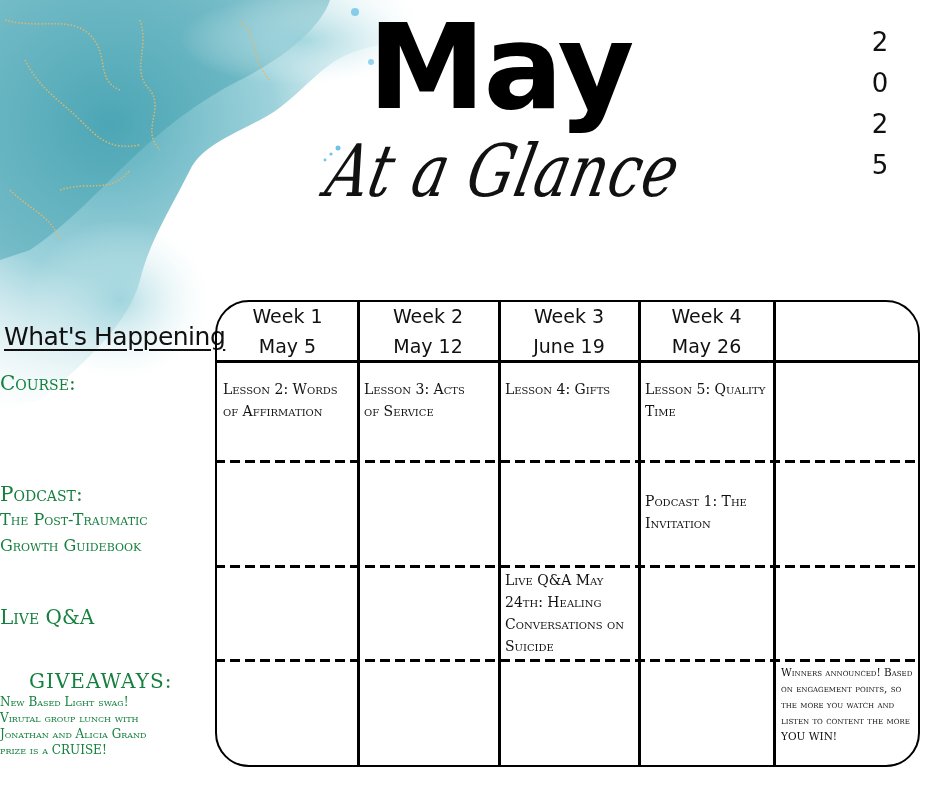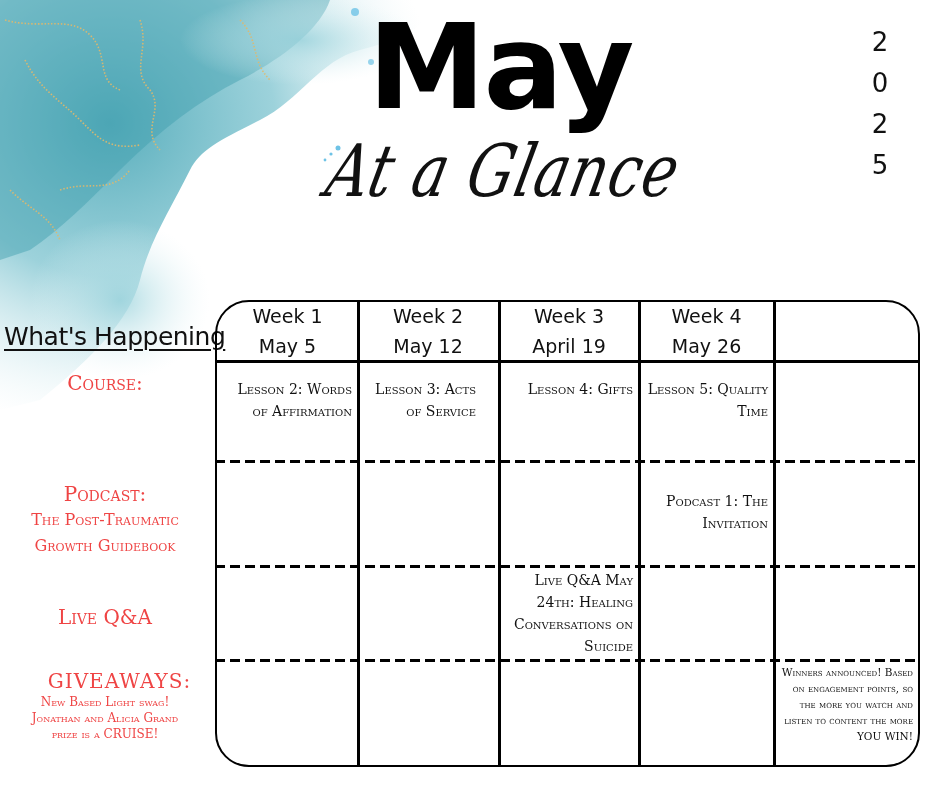--- a/index.html
+++ b/index.html
@@ -29,22 +29,22 @@
     }
 
     .whats-happening {
       position: absolute; left: 4px; top: 322px;
       font-family: "DejaVu Sans", sans-serif; font-size: 25px; color: #111;
       text-decoration: underline; text-underline-offset: 4px; text-decoration-thickness: 2px;
       letter-spacing: -0.5px;
     }
 
     .row-label {
-      position: absolute; left: 0; width: 210px; text-align: center;
-      font-variant: small-caps; color: #ef4444;
+      position: absolute; left: 0; width: 210px; text-align: left;
+      font-variant: small-caps; color: #15803d;
     }
     .row-label .main { font-size: 20px; line-height: 26px; }
     .row-label .sub { font-size: 16px; line-height: 26px; }
     .row-label .small { font-size: 12px; line-height: 16px; }
 
     
     .grid {
       position: absolute; left: 215px; top: 300px; width: 705px; height: 467px;
       border: 2.5px solid #000; border-radius: 34px;
     }
@@ -55,21 +55,21 @@
       background-image: linear-gradient(to right, #000 0 10px, transparent 10px 15px);
       background-size: 15px 3px;
     }
 
     .week-head {
       position: absolute; top: 302px; height: 58px;
       display: flex; flex-direction: column; align-items: center; justify-content: center;
       font-family: "DejaVu Sans", sans-serif; font-size: 19px; line-height: 30px; color: #111;
     }
     .cell {
-      position: absolute; text-align: right; font-variant: small-caps; color: #111;
+      position: absolute; text-align: left; font-variant: small-caps; color: #111;
       font-size: 14px; line-height: 22px; padding: 0 6px;
     }
     .cell.tiny { font-size: 10.5px; line-height: 16px; }
   </style>
 </head>
 <body>
 
 <svg class="splash" viewBox="0 0 470 420" xmlns="http://www.w3.org/2000/svg">
   <defs>
     <radialGradient id="g1" cx="0.25" cy="0.3" r="0.75">
@@ -113,20 +113,21 @@
   <div class="main">Podcast:</div>
   <div class="sub">The Post-Traumatic</div>
   <div class="sub">Growth Guidebook</div>
 </div>
 <div class="row-label" style="top:604px;">
   <div class="main">Live Q&amp;A</div>
 </div>
 <div class="row-label" style="top:668px;">
   <div class="main" style="font-variant:normal; letter-spacing:1px;padding-left:29px;">GIVEAWAYS:</div>
   <div class="small">New Based Light swag!</div>
+  <div class="small">Virutal group lunch with</div>
   <div class="small">Jonathan and Alicia Grand</div>
   <div class="small">prize is a CRUISE!</div>
 </div>
 
 <div class="grid"></div>
 <div class="vline" style="left:357px;"></div>
 <div class="vline" style="left:498px;"></div>
 <div class="vline" style="left:638px;"></div>
 <div class="vline" style="left:773px;"></div>
 <div class="hline-solid" style="top:360px;"></div>
@@ -137,21 +138,21 @@
 <div class="week-head" style="left:217px; width:141px;">
   <span>Week 1</span>
   <span>May 5</span>
 </div>
 <div class="week-head" style="left:358px; width:140px;">
   <span>Week 2</span>
   <span>May 12</span>
 </div>
 <div class="week-head" style="left:499px; width:140px;align-items:center;">
   <span>Week 3</span>
-  <span>April 19</span>
+  <span>June 19</span>
 </div>
 <div class="week-head" style="left:639px; width:135px;">
   <span>Week 4</span>
   <span>May 26</span>
 </div>
 <div class="week-head" style="left:775px; width:144px;">
   <span></span>
   <span></span>
 </div>
 

